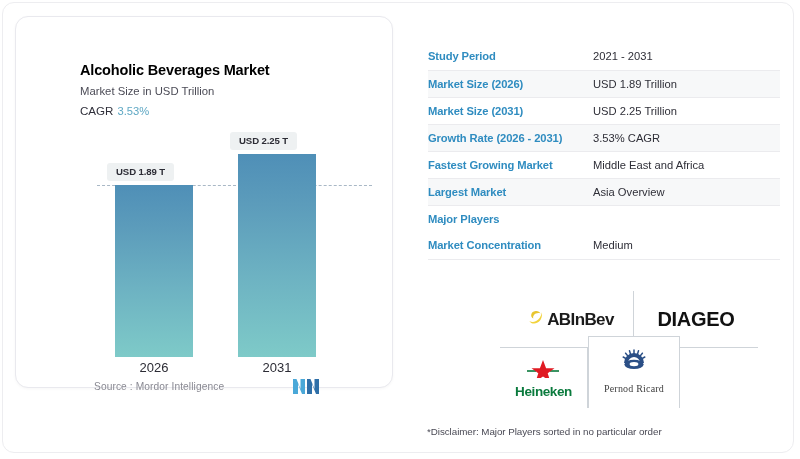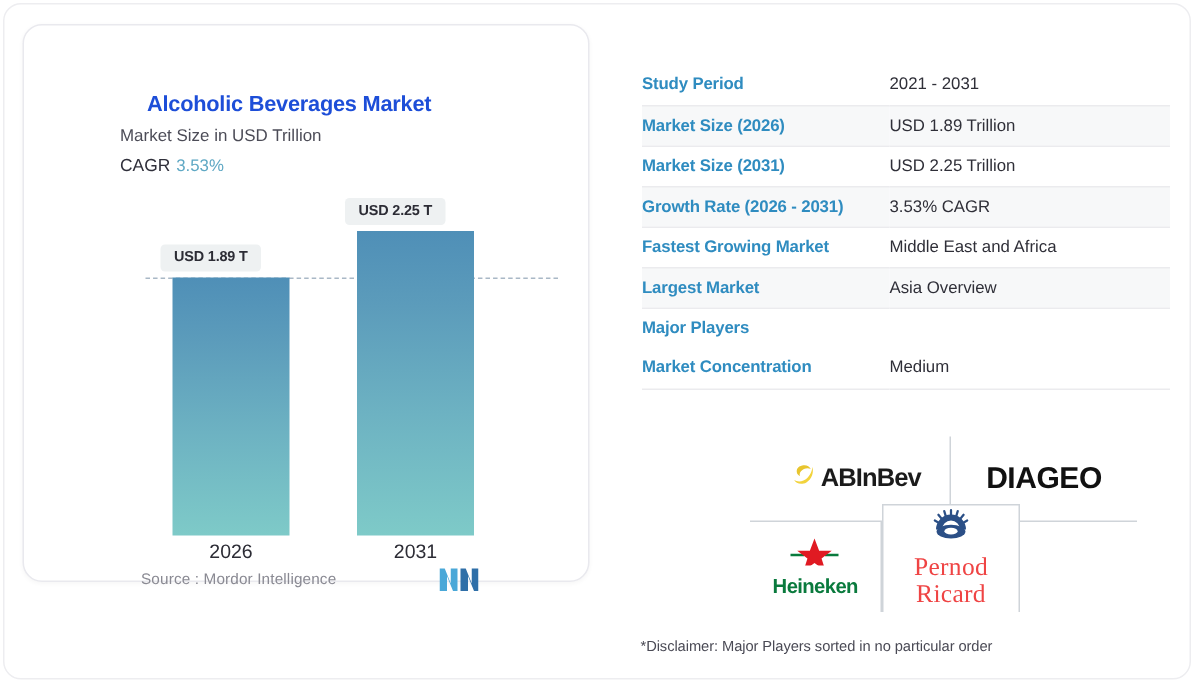--- a/index.html
+++ b/index.html
@@ -41,23 +41,22 @@
     box-sizing: border-box;
     box-shadow: 0 1px 3px rgba(0,0,0,0.035);
   }
 
   #chart-title {
     position: absolute;
     left: 64px;
     top: 45px;
     font-size: 14.5px;
     font-weight: bold;
-    color: #1d4ed8;
+    color: #000000;
     letter-spacing: -0.15px;
-    margin-left: 18px;
   }
   #chart-subtitle {
     position: absolute;
     left: 64px;
     top: 68px;
     font-size: 11.3px;
     color: #4c4c57;
   }
   #cagr-row {
     position: absolute;
@@ -226,38 +225,38 @@
     border-left: 1px solid #cfd4d9;
     border-right: 1px solid #cfd4d9;
     border-top: 1px solid #cfd4d9;
     background: #ffffff;
     z-index: 3;
   }
   #cell-constellation {
     left: 180px; top: 57px; width: 78px; height: 60px;
   }
 
-  #abinbev-wrap { display: flex; align-items: center; gap: 3px; }
+  #abinbev-wrap { display: flex; align-items: flex-end; gap: 3px; }
   #abinbev-text {
     font-size: 17px; font-weight: bold; color: #1b1b1b;
     letter-spacing: -0.6px;
   }
   #diageo-text {
     font-size: 20px; font-weight: bold; color: #111111;
     letter-spacing: -0.3px;
   }
   #heineken-wrap { text-align: center; line-height: 1; }
   #heineken-text {
     font-size: 13.5px; font-weight: bold; color: #0a7a3d;
     letter-spacing: -0.4px;
   }
   #pernod-wrap { text-align: center; line-height: 1.1; }
   #pernod-text {
     font-family: "Liberation Serif", serif;
-    font-size: 17px; color: #ef4444; letter-spacing: 0.2px;
+    font-size: 10px; color: #404040; letter-spacing: 0.2px;
   }
   #constellation-wrap { text-align: center; line-height: 1.15; }
   #constellation-text {
     font-family: "Liberation Serif", serif;
     font-size: 10.5px; color: #1d1d22;
   }
 
   #disclaimer {
     position: absolute;
     left: 424px;

